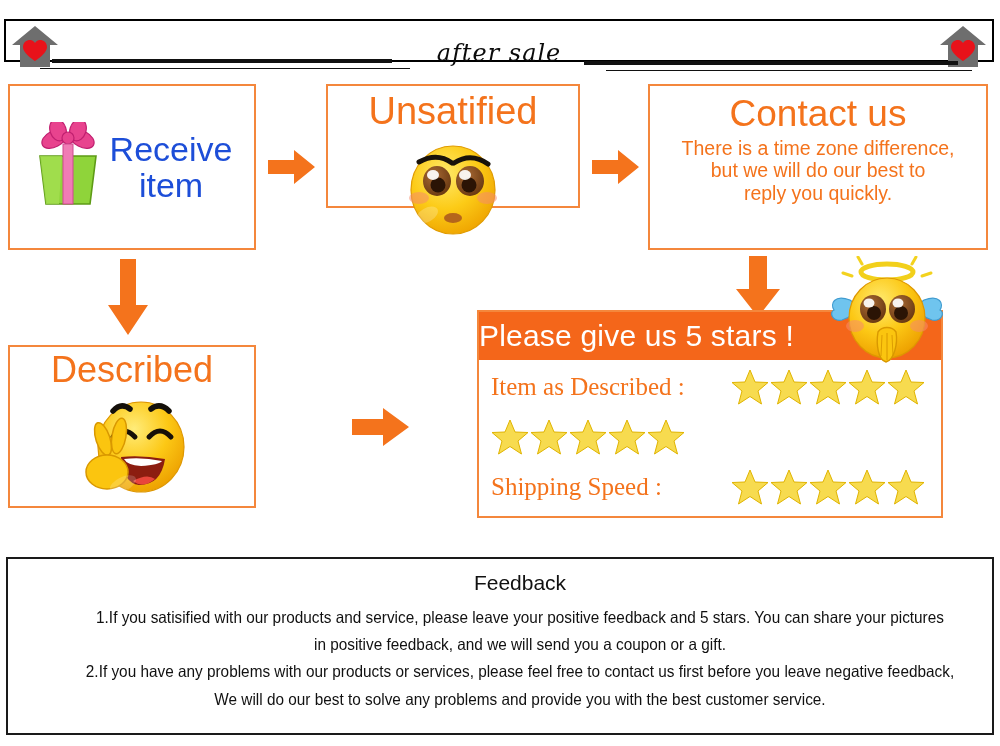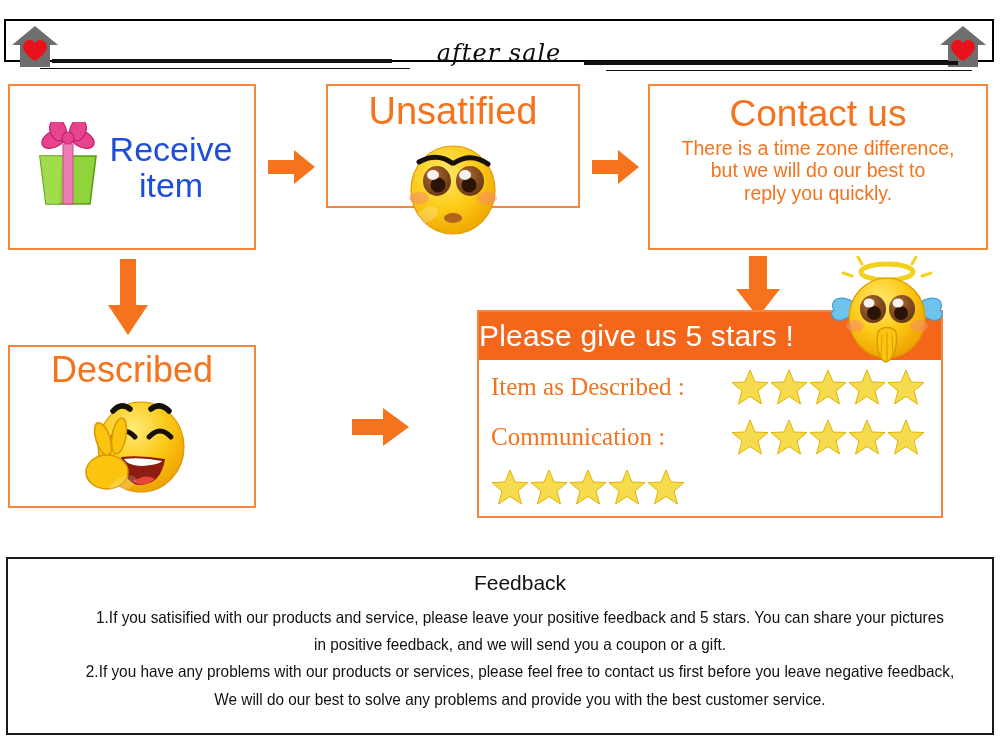--- a/index.html
+++ b/index.html
@@ -447,41 +447,41 @@
         <svg width="38" height="38" viewBox="0 0 38 38">
             <polygon points="19,2 24,14 37,14.5 27,23 30.5,36 19,28.5 7.5,36 11,23 1,14.5 14,14" fill="#F7DB4F" stroke="#E0B400" stroke-width="1"></polygon>
           </svg>
         <svg width="38" height="38" viewBox="0 0 38 38">
             <polygon points="19,2 24,14 37,14.5 27,23 30.5,36 19,28.5 7.5,36 11,23 1,14.5 14,14" fill="#F7DB4F" stroke="#E0B400" stroke-width="1"></polygon>
           </svg>
       </span>
     </div>
 
     <div class="rating-row">
-      <span class="rating-label">Communication :</span>
       <span class="rating-stars">
         <svg width="38" height="38" viewBox="0 0 38 38">
             <polygon points="19,2 24,14 37,14.5 27,23 30.5,36 19,28.5 7.5,36 11,23 1,14.5 14,14" fill="#F7DB4F" stroke="#E0B400" stroke-width="1"></polygon>
           </svg>
         <svg width="38" height="38" viewBox="0 0 38 38">
             <polygon points="19,2 24,14 37,14.5 27,23 30.5,36 19,28.5 7.5,36 11,23 1,14.5 14,14" fill="#F7DB4F" stroke="#E0B400" stroke-width="1"></polygon>
           </svg>
         <svg width="38" height="38" viewBox="0 0 38 38">
             <polygon points="19,2 24,14 37,14.5 27,23 30.5,36 19,28.5 7.5,36 11,23 1,14.5 14,14" fill="#F7DB4F" stroke="#E0B400" stroke-width="1"></polygon>
           </svg>
         <svg width="38" height="38" viewBox="0 0 38 38">
             <polygon points="19,2 24,14 37,14.5 27,23 30.5,36 19,28.5 7.5,36 11,23 1,14.5 14,14" fill="#F7DB4F" stroke="#E0B400" stroke-width="1"></polygon>
           </svg>
         <svg width="38" height="38" viewBox="0 0 38 38">
             <polygon points="19,2 24,14 37,14.5 27,23 30.5,36 19,28.5 7.5,36 11,23 1,14.5 14,14" fill="#F7DB4F" stroke="#E0B400" stroke-width="1"></polygon>
           </svg>
       </span>
     </div>
 
     <div class="rating-row">
+      <span class="rating-label">Shipping Speed :</span>
       <span class="rating-stars">
         <svg width="38" height="38" viewBox="0 0 38 38">
             <polygon points="19,2 24,14 37,14.5 27,23 30.5,36 19,28.5 7.5,36 11,23 1,14.5 14,14" fill="#F7DB4F" stroke="#E0B400" stroke-width="1"></polygon>
           </svg>
         <svg width="38" height="38" viewBox="0 0 38 38">
             <polygon points="19,2 24,14 37,14.5 27,23 30.5,36 19,28.5 7.5,36 11,23 1,14.5 14,14" fill="#F7DB4F" stroke="#E0B400" stroke-width="1"></polygon>
           </svg>
         <svg width="38" height="38" viewBox="0 0 38 38">
             <polygon points="19,2 24,14 37,14.5 27,23 30.5,36 19,28.5 7.5,36 11,23 1,14.5 14,14" fill="#F7DB4F" stroke="#E0B400" stroke-width="1"></polygon>
           </svg>

